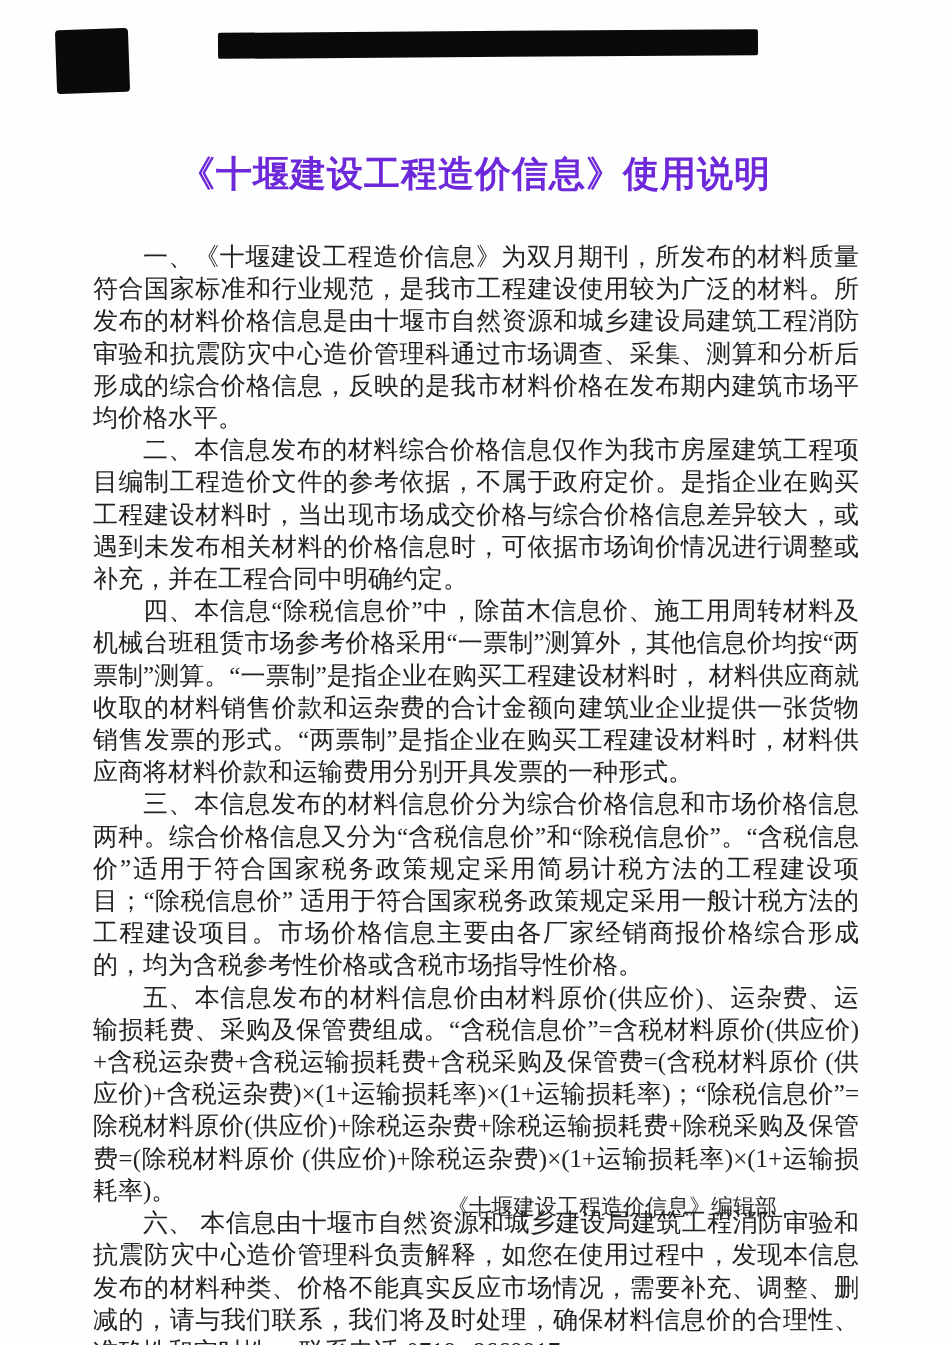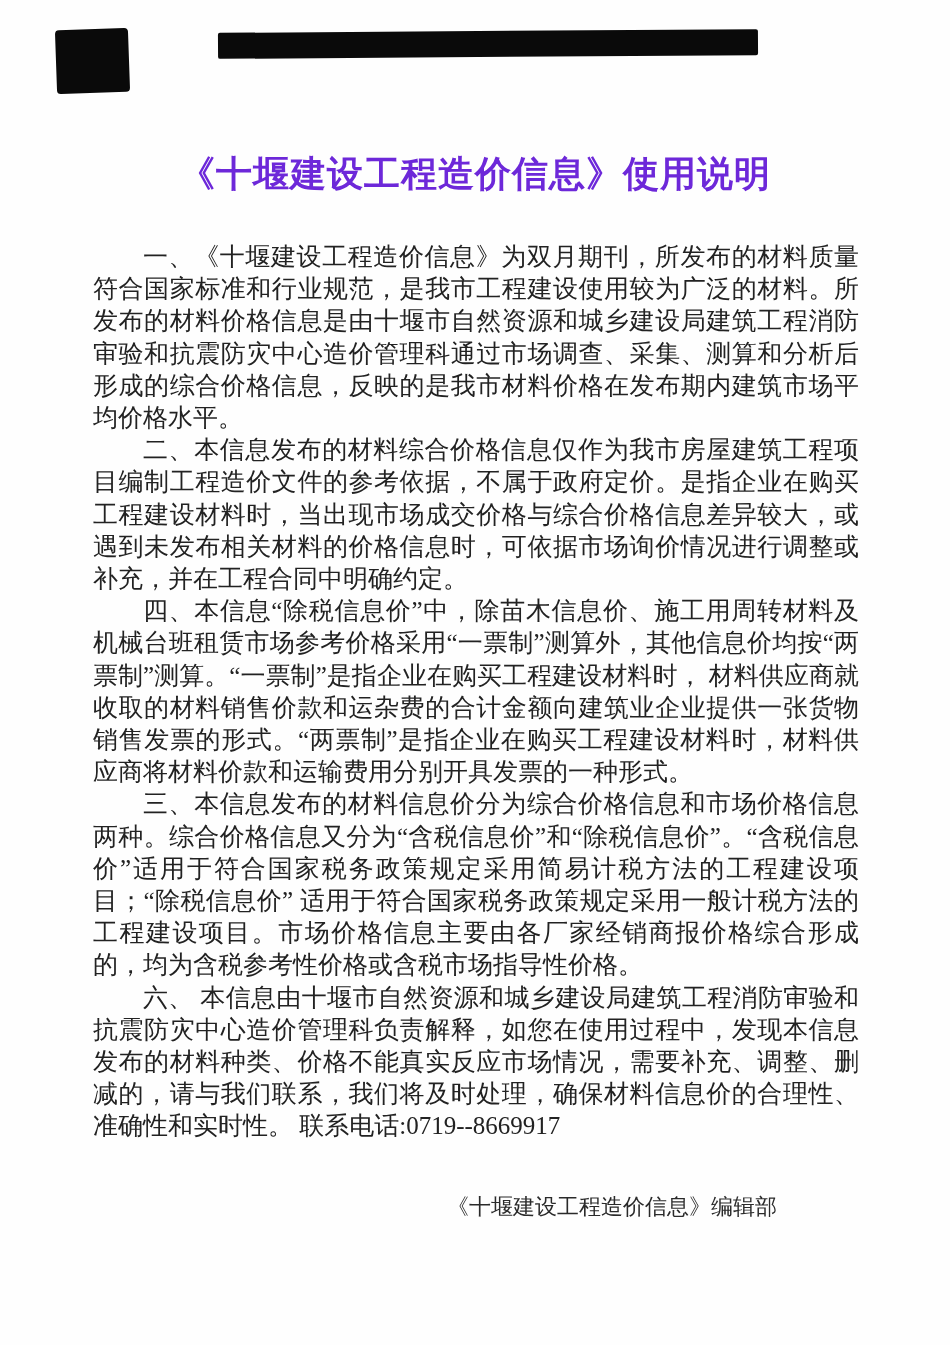--- a/index.html
+++ b/index.html
@@ -87,18 +87,19 @@
   <div class="artifact artifact-blob"></div>
   <div class="artifact artifact-bar"></div>
 
   <h1 class="title">《十堰建设工程造价信息》使用说明</h1>
 
   <div class="body-text">
     <p>一、《十堰建设工程造价信息》为双月期刊，所发布的材料质量符合国家标准和行业规范，是我市工程建设使用较为广泛的材料。所发布的材料价格信息是由十堰市自然资源和城乡建设局建筑工程消防审验和抗震防灾中心造价管理科通过市场调查、采集、测算和分析后形成的综合价格信息，反映的是我市材料价格在发布期内建筑市场平均价格水平。</p>
     <p>二、本信息发布的材料综合价格信息仅作为我市房屋建筑工程项目编制工程造价文件的参考依据，不属于政府定价。是指企业在购买工程建设材料时，当出现市场成交价格与综合价格信息差异较大，或遇到未发布相关材料的价格信息时，可依据市场询价情况进行调整或补充，并在工程合同中明确约定。</p>
     <p>四、本信息“除税信息价”中，除苗木信息价、施工用周转材料及机械台班租赁市场参考价格采用“一票制”测算外，其他信息价均按“两票制”测算。“一票制”是指企业在购买工程建设材料时， 材料供应商就收取的材料销售价款和运杂费的合计金额向建筑业企业提供一张货物销售发票的形式。“两票制”是指企业在购买工程建设材料时，材料供应商将材料价款和运输费用分别开具发票的一种形式。</p>
     <p>三、本信息发布的材料信息价分为综合价格信息和市场价格信息两种。综合价格信息又分为“含税信息价”和“除税信息价”。“含税信息价”适用于符合国家税务政策规定采用简易计税方法的工程建设项目；“除税信息价” 适用于符合国家税务政策规定采用一般计税方法的工程建设项目。市场价格信息主要由各厂家经销商报价格综合形成的，均为含税参考性价格或含税市场指导性价格。</p>
+    <p>五、本信息发布的材料信息价由材料原价(供应价)、运杂费、运输损耗费、采购及保管费组成。“含税信息价”=含税材料原价(供应价)+含税运杂费+含税运输损耗费+含税采购及保管费=(含税材料原价 (供应价)+含税运杂费)×(1+运输损耗率)×(1+运输损耗率)；“除税信息价”=除税材料原价(供应价)+除税运杂费+除税运输损耗费+除税采购及保管费=(除税材料原价 (供应价)+除税运杂费)×(1+运输损耗率)×(1+运输损耗率)。</p>
     <p>六、 本信息由十堰市自然资源和城乡建设局建筑工程消防审验和抗震防灾中心造价管理科负责解释，如您在使用过程中，发现本信息发布的材料种类、价格不能真实反应市场情况，需要补充、调整、删减的，请与我们联系，我们将及时处理，确保材料信息价的合理性、准确性和实时性。 联系电话:0719--8669917</p>
   </div>
 
   <div class="signature">《十堰建设工程造价信息》编辑部</div>
 
 </div>
 
 </body></html>

